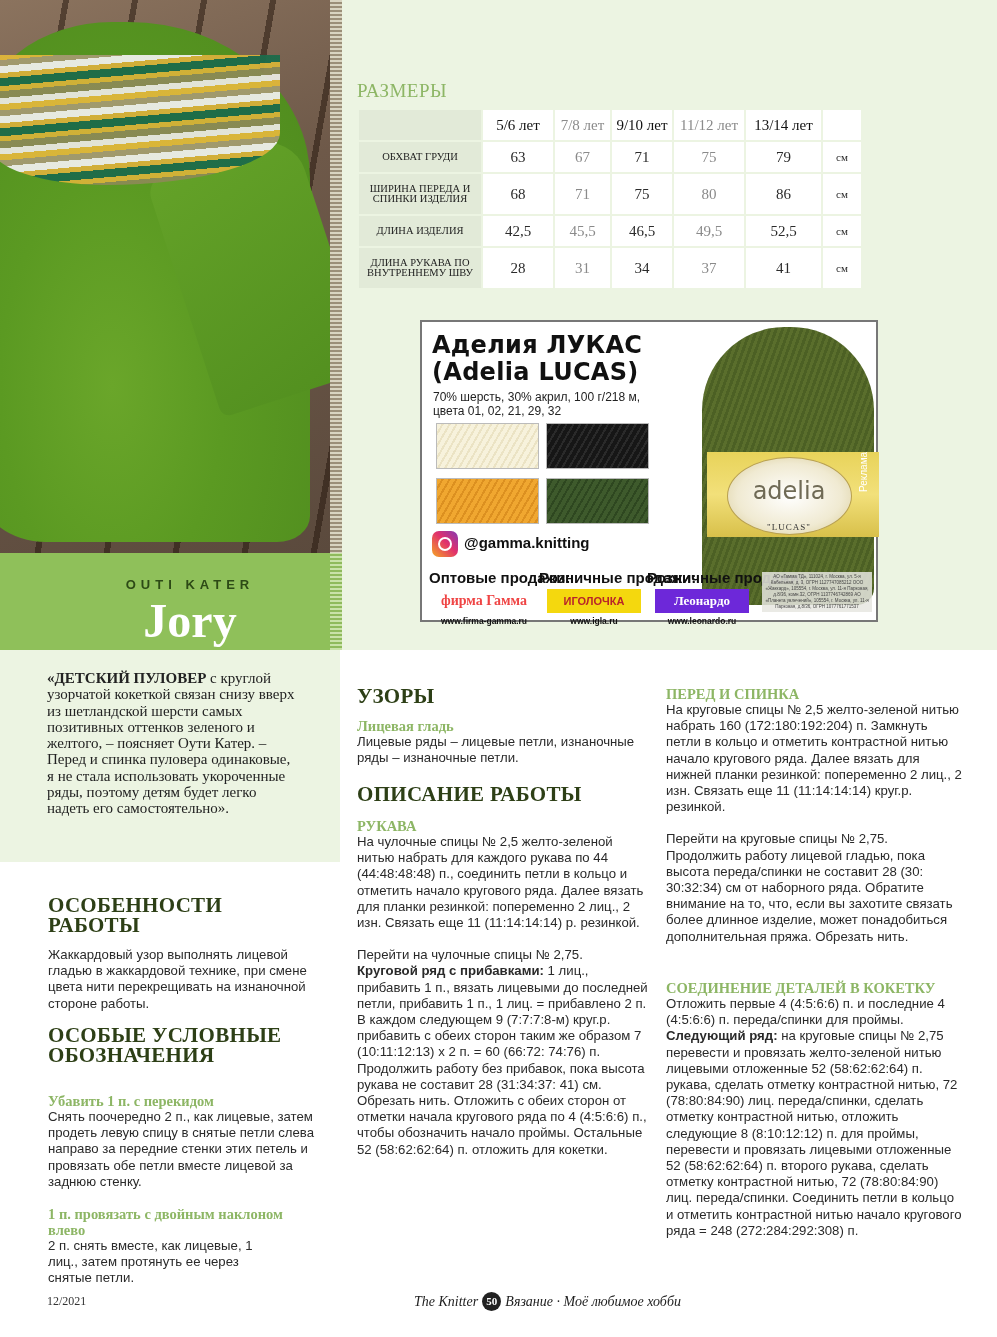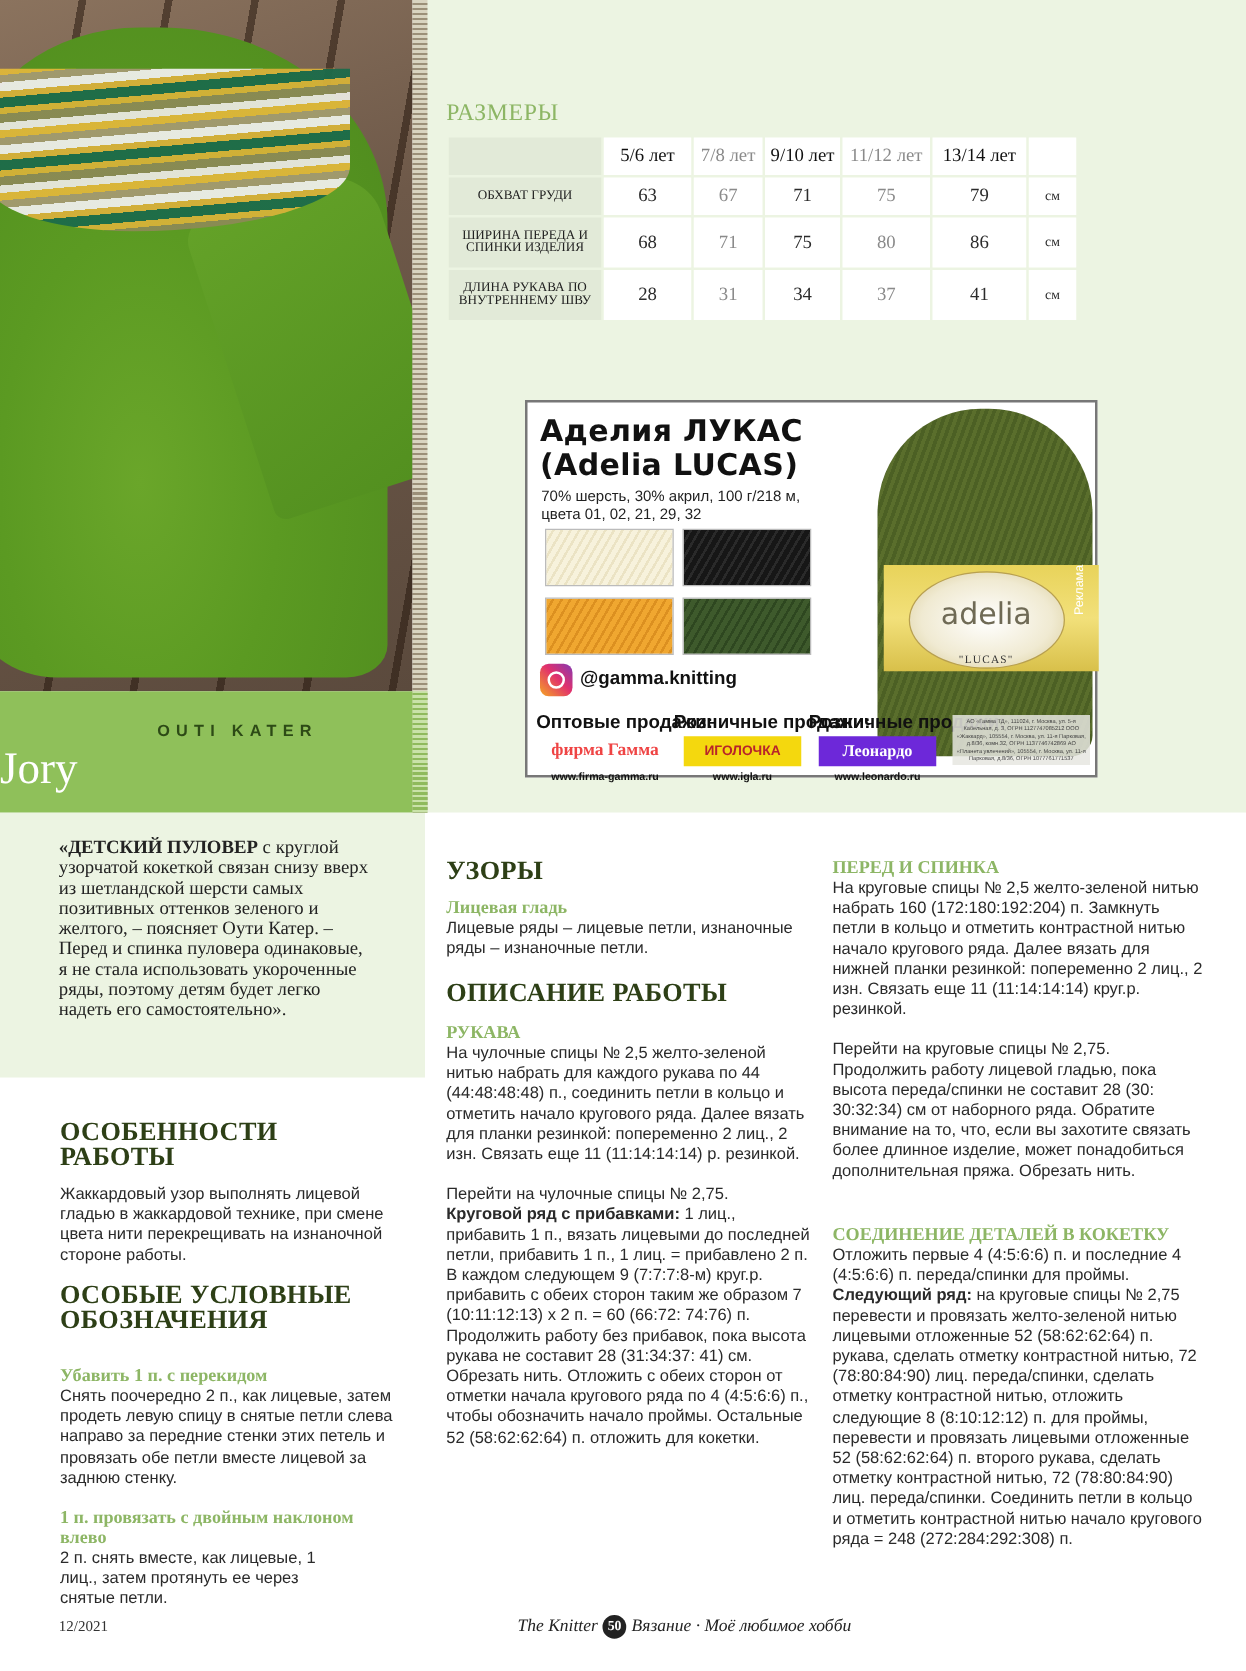--- a/index.html
+++ b/index.html
@@ -28,22 +28,22 @@
       #1c6b4a 24px 32px, #d6b238 32px 37px, #8b8a55 37px 44px, #e9e8e0 44px 50px); opacity: 0.95; }
   .stitch-strip { position: absolute; left: 330px; top: 0; width: 12px; height: 650px;
     background: repeating-linear-gradient(0deg, #d9d4c0 0 2px, #9b8f78 2px 4px); }
   .stitch-strip.green { top: 553px; height: 97px;
     background: repeating-linear-gradient(0deg, #c9e2a8 0 2px, #8fba5c 2px 4px); }
 
   
   .banner { position: absolute; left: 0; top: 553px; width: 330px; height: 97px; background: #8fc05a; }
   .banner .author { position: absolute; left: 0; width: 380px; top: 24px; text-align: center;
     font-family: "Liberation Sans", sans-serif; font-size: 13px; letter-spacing: 5px; color: #2d4a16; font-weight: bold; }
-  .banner .title { position: absolute; left: 0; width: 380px; top: 40px; 
-    font-family: "Liberation Serif", serif; font-size: 36px; color: #ffffff; font-weight: normal; }
+  .banner .title { position: absolute; left: 0; width: 380px; top: 40px; text-align: center;
+    font-family: "Liberation Serif", serif; font-size: 48px; color: #ffffff; font-weight: bold; }
 
   
   .sizes-title { position: absolute; left: 357px; top: 80px; font-family: "Liberation Serif", serif;
     font-size: 19px; color: #8db665; letter-spacing: 0.5px; }
   table.sizes { position: absolute; left: 357px; top: 108px; border-collapse: separate; border-spacing: 2px;
     font-family: "Liberation Serif", serif; }
   table.sizes td, table.sizes th { background: #ffffff; height: 30px; text-align: center; font-size: 15px; padding: 0 2px; }
   table.sizes th { font-weight: normal; color: #111; }
   table.sizes th.label-col, table.sizes td.row-label { background: #e2ead8; width: 122px;
     font-size: 10.5px; line-height: 10px; color: #222; }
@@ -156,20 +156,29 @@
   </tr>
   <tr class="tall">
     <td class="row-label">ШИРИНА ПЕРЕДА И СПИНКИ ИЗДЕЛИЯ</td>
     <td>68</td>
     <td class="muted">71</td>
     <td>75</td>
     <td class="muted">80</td>
     <td>86</td>
     <td class="unit">см</td>
   </tr>
+  <tr>
+    <td class="row-label">ДЛИНА ИЗДЕЛИЯ</td>
+    <td>42,5</td>
+    <td class="muted">45,5</td>
+    <td>46,5</td>
+    <td class="muted">49,5</td>
+    <td>52,5</td>
+    <td class="unit">см</td>
+  </tr>
   <tr class="tall">
     <td class="row-label">ДЛИНА РУКАВА ПО ВНУТРЕННЕМУ ШВУ</td>
     <td>28</td>
     <td class="muted">31</td>
     <td>34</td>
     <td class="muted">37</td>
     <td>41</td>
     <td class="unit">см</td>
   </tr>
 </tbody>

